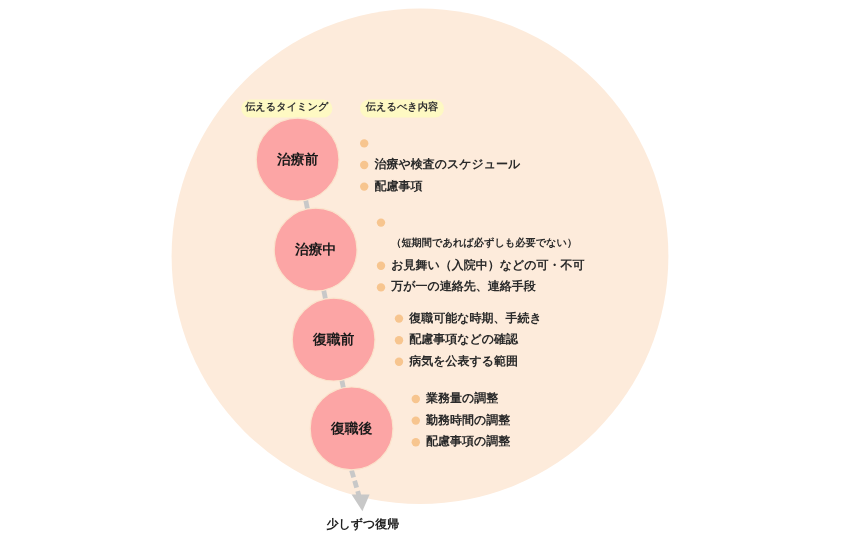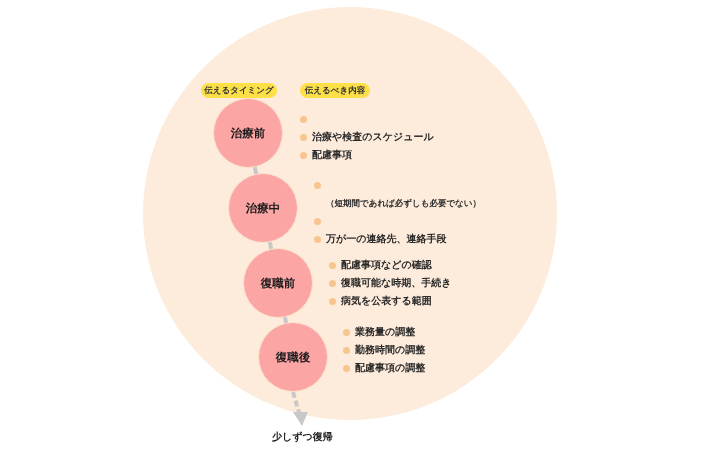--- a/index.html
+++ b/index.html
@@ -8,21 +8,21 @@
       background: #ffffff;
       font-family: "DejaVu Sans", "Liberation Sans", sans-serif;
       color: #222;
     }
     .big-circle {
       position: absolute; left: 143px; top: 7px; width: 414px; height: 413px;
       border-radius: 50%; background: #fdebdb;
     }
     .pill {
       position: absolute; height: 15px; line-height: 15px;
-      background: #fde047; border-radius: 8px;
+      background: #fef9c3; border-radius: 8px;
       font-size: 8.5px; font-weight: bold; text-align: center; color: #333;
       white-space: nowrap;
     }
     svg.connector { position: absolute; left: 0; top: 0; width: 710px; height: 450px; overflow: visible; }
     .node {
       position: absolute; width: 70px; height: 70px; border-radius: 50%;
       background: #fca5a5; border: 1.5px solid #fbe3cc; box-sizing: border-box;
       display: flex; align-items: center; justify-content: center;
       font-size: 11.5px; font-weight: bold; color: #1a1a1a;
     }
@@ -77,38 +77,39 @@
 <div class="node" style="left:228px; top:173px;">
   <span>治療中</span>
 </div>
 <div class="items" style="left:314px; top:176px;">
   <div class="item">
       <span class="dot"></span>
     </div>
   <div class="note">（短期間であれば必ずしも必要でない）</div>
   <div class="item">
       <span class="dot"></span>
+      <span>お見舞い（入院中）などの可・不可</span>
     </div>
   <div class="item">
       <span class="dot"></span>
       <span>万が一の連絡先、連絡手段</span>
     </div>
 </div>
 
 <div class="node" style="left:243px; top:248px;">
   <span>復職前</span>
 </div>
 <div class="items" style="left:329px; top:256px;">
   <div class="item">
       <span class="dot"></span>
-      <span>配慮事項などの確認</span>
+      <span>復職可能な時期、手続き</span>
     </div>
   <div class="item">
       <span class="dot"></span>
-      <span>復職可能な時期、手続き</span>
+      <span>配慮事項などの確認</span>
     </div>
   <div class="item">
       <span class="dot"></span>
       <span>病気を公表する範囲</span>
     </div>
 </div>
 
 <div class="node" style="left:258px; top:322px;">
   <span>復職後</span>
 </div>

